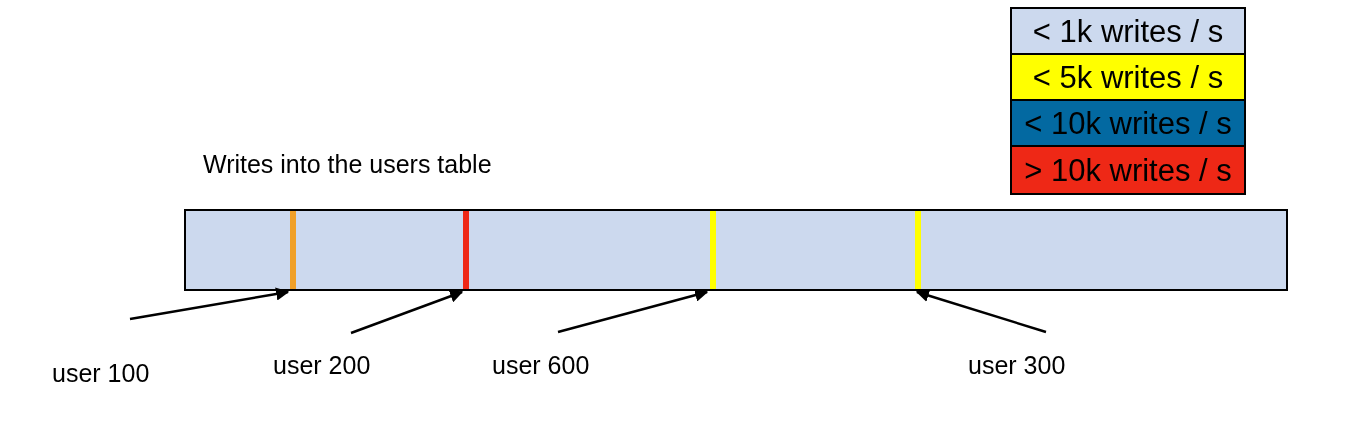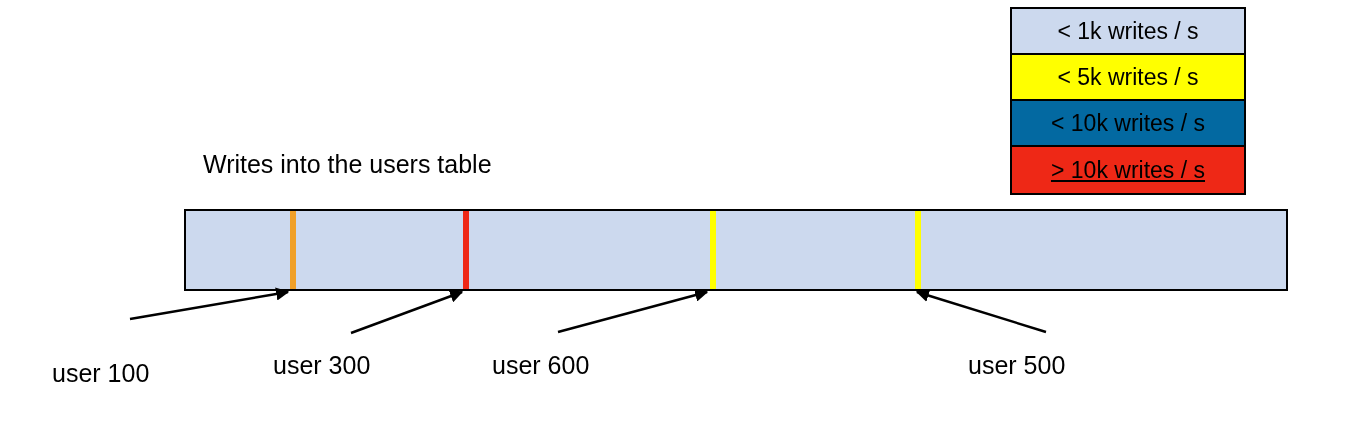--- a/index.html
+++ b/index.html
@@ -34,24 +34,23 @@
     height: 46px;
     box-sizing: border-box;
     border-bottom: 2px solid #000000;
     display: flex;
     align-items: center;
     justify-content: center;
     padding: 0 8px;
   }
   .legend-row:last-child {
     border-bottom: none;
-    text-decoration: underline;
   }
   .legend-label {
-    font-size: 23px;
+    font-size: 31px;
     line-height: 1;
     white-space: nowrap;
     letter-spacing: 0px;
     color: #000000;
   }
 
   
   #chart-title {
     position: absolute;
     left: 203px;
@@ -135,17 +134,17 @@
         <path d="M 0 0 L 10 5 L 0 10 z" fill="#000000"></path>
       </marker>
     </defs>
     <line x1="130" y1="319" x2="288" y2="292" stroke="#000000" stroke-width="2.4" marker-end="url(#arrowhead)"></line>
     <line x1="351" y1="333" x2="462" y2="292" stroke="#000000" stroke-width="2.4" marker-end="url(#arrowhead)"></line>
     <line x1="558" y1="332" x2="707" y2="292" stroke="#000000" stroke-width="2.4" marker-end="url(#arrowhead)"></line>
     <line x1="1046" y1="332" x2="917" y2="292" stroke="#000000" stroke-width="2.4" marker-end="url(#arrowhead)"></line>
   </svg>
 
   <div class="callout-label" style="left:52px;top:337px;margin-top:24px;">user 100</div>
-  <div class="callout-label" style="left:273px;top:353px;">user 300</div>
+  <div class="callout-label" style="left:273px;top:353px;">user 200</div>
   <div class="callout-label" style="left:492px;top:353px;">user 600</div>
-  <div class="callout-label" style="left:968px;top:353px;">user 500</div>
+  <div class="callout-label" style="left:968px;top:353px;">user 300</div>
 
 </div>
 
 </body></html>

